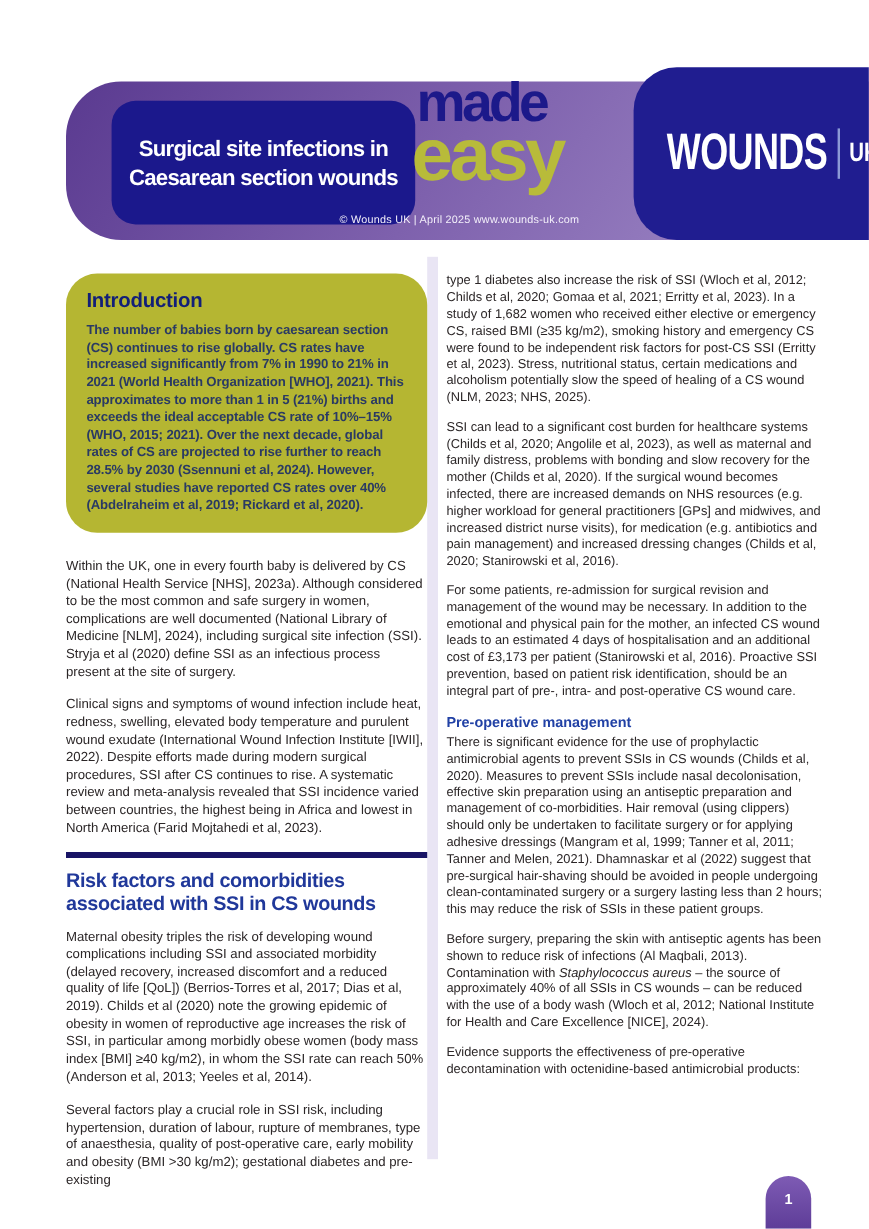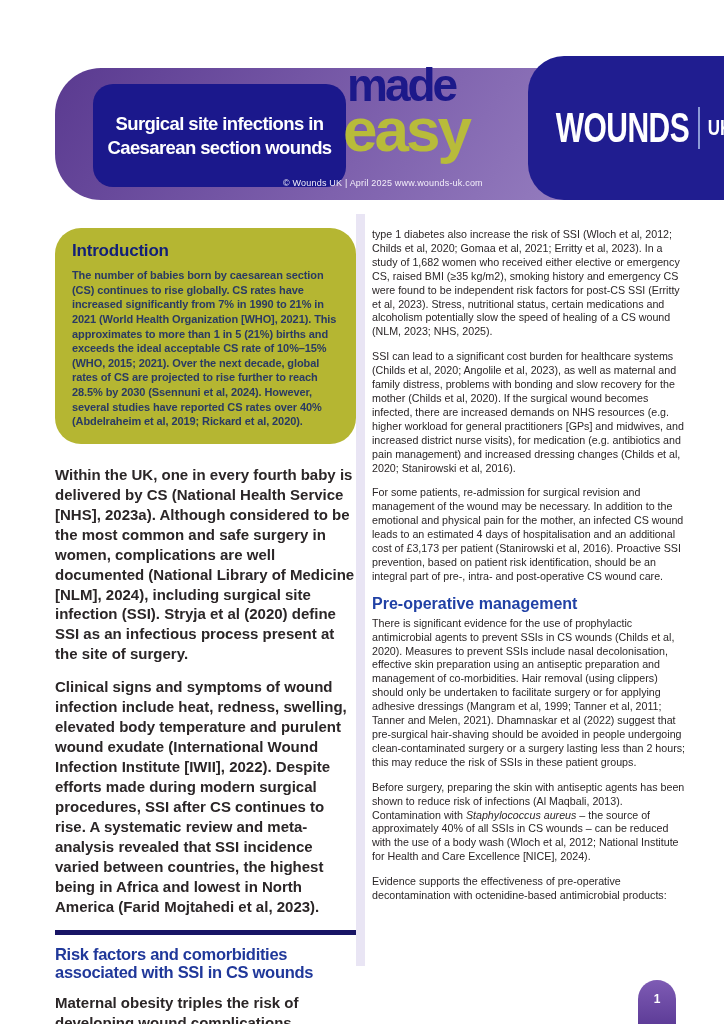--- a/index.html
+++ b/index.html
@@ -30,26 +30,26 @@
   
   .col-divider{position:absolute;left:356px;top:214px;width:9px;height:752px;background:#e9e5f4;}
   .col{position:absolute;top:228px;}
   .col.left{left:55px;width:301px;}
   .col.right{left:372px;width:331px;}
 
   .intro-box{background:#b5b632;border-radius:26px;padding:13px 16px 15px 17px;margin-bottom:21px;}
   .intro-box h2{margin:0 0 7px 0;font-size:17px;color:#121f78;letter-spacing:-0.2px;}
   .intro-box p{margin:0;font-size:11px;font-weight:bold;color:#2a3a63;line-height:1.33;letter-spacing:-0.1px;}
 
-  .col.left p.body{font-size:15px;line-height:1.33;color:#2b2627;margin:0 0 13px 0;font-weight:bold;}
+  .col.left p.body{font-size:11px;line-height:1.33;color:#2b2627;margin:0 0 13px 0;}
   .col.right p.body{font-size:10.7px;line-height:1.3;color:#2b2627;margin:0 16px 11px 0;}
 
   .rule{height:5px;background:#181465;margin:6px 0 10px 0;}
   h2.section{margin:0 0 11px 0;font-size:16.5px;line-height:1.13;color:#20389a;letter-spacing:-0.3px;}
-  h3.subsection{margin:2px 0 4px 0;font-size:16px;color:#2141a5;}
+  h3.subsection{margin:2px 0 4px 0;font-size:12px;color:#2141a5;}
 
   
   .page-tab{position:absolute;left:638px;top:980px;width:38px;height:44px;
             border-radius:19px 19px 0 0;
             background:linear-gradient(180deg,#7e5bb4 0%,#5e3d98 100%);
             display:flex;justify-content:center;}
   .page-tab span{color:#fff;font-weight:bold;font-size:12px;margin-top:12px;}
 </style>
 </head>
 <body>

